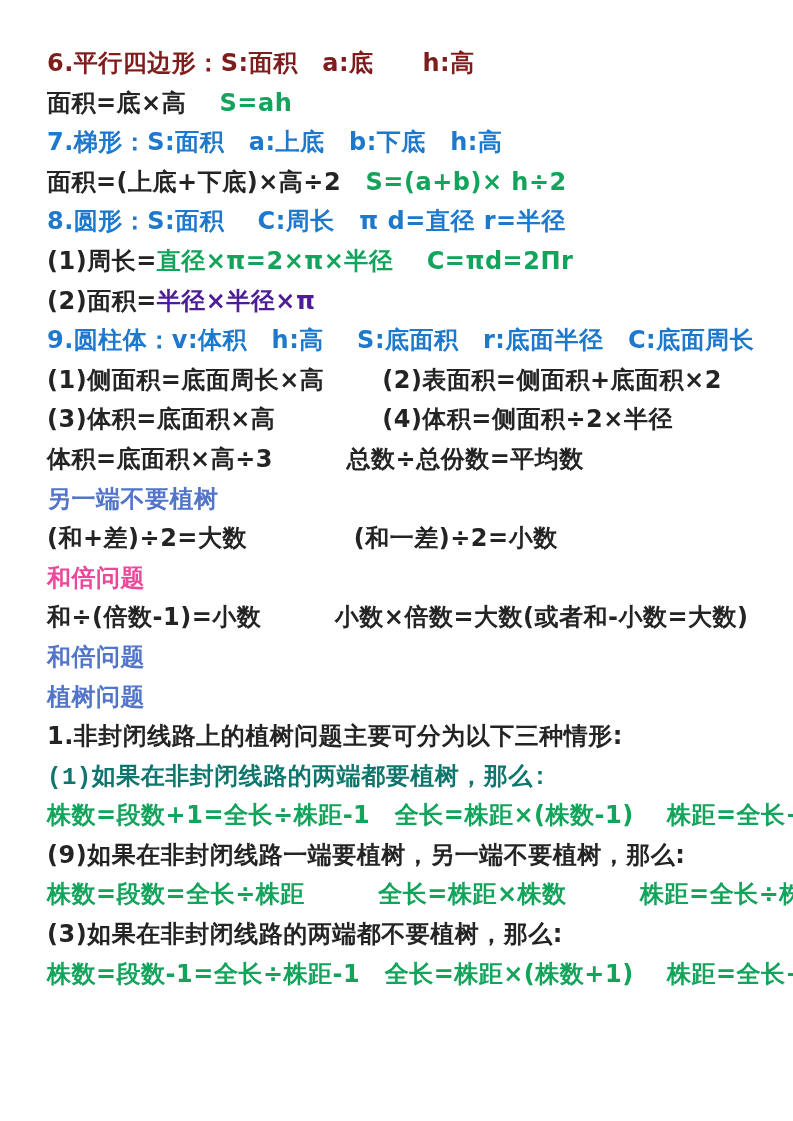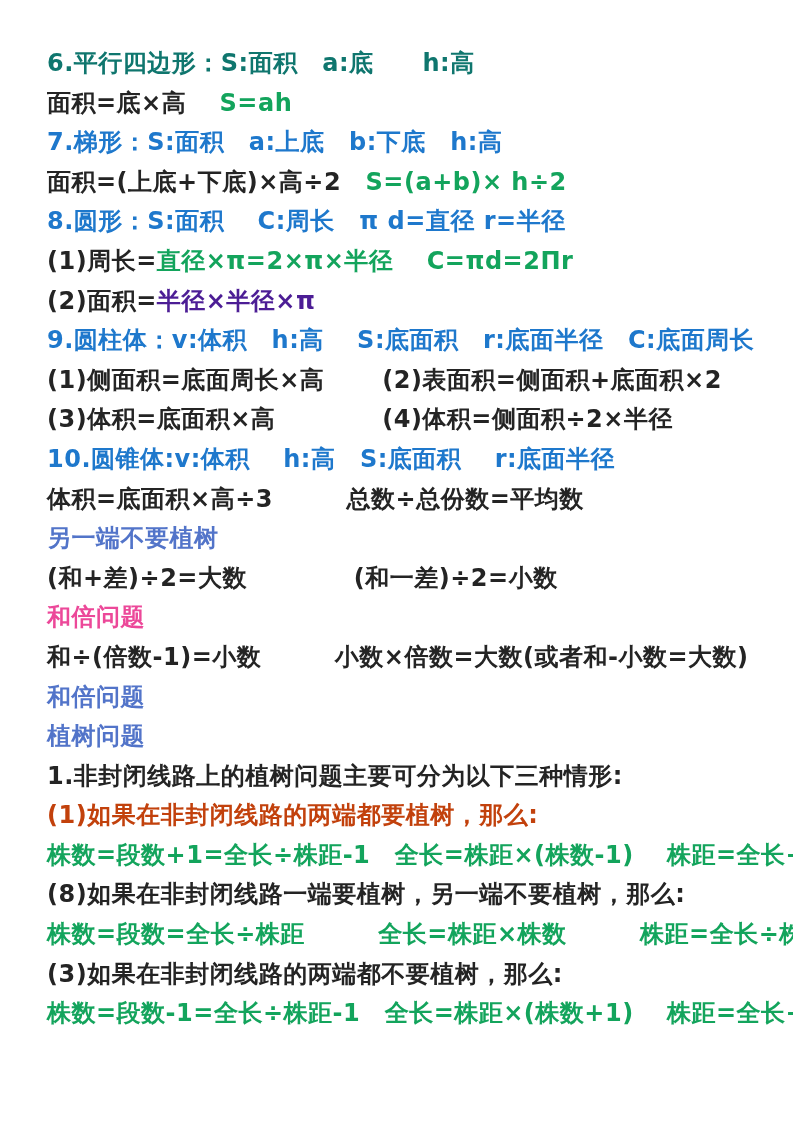--- a/index.html
+++ b/index.html
@@ -29,39 +29,38 @@
     letter-spacing: 0.5px;
   }
   .seg { font-weight: inherit; }
   .line.body-line { font-weight: 600; }
 </style>
 </head>
 <body>
 
 <div class="page">
   <div id="lines">
-      <div class="line"><span class="seg" style="color: #0f766e;">6.平行四边形：S:面积　a:底　　h:高</span></div>
+      <div class="line"><span class="seg" style="color: #7f1d1d;">6.平行四边形：S:面积　a:底　　h:高</span></div>
       <div class="line"><span class="seg" style="color: rgb(36, 36, 36); text-align: right;">面积=底×高　 </span><span class="seg" style="color: rgb(19, 164, 92);">S=ah</span></div>
       <div class="line"><span class="seg" style="color: rgb(30, 120, 204);">7.梯形：S:面积　a:上底　b:下底　h:高</span></div>
       <div class="line"><span class="seg" style="color: rgb(36, 36, 36);">面积=(上底+下底)×高÷2　</span><span class="seg" style="color: rgb(19, 164, 92);">S=(a+b)× h÷2</span></div>
       <div class="line"><span class="seg" style="color: rgb(30, 120, 204);">8.圆形：S:面积　 C:周长　π d=直径 r=半径</span></div>
       <div class="line"><span class="seg" style="color: rgb(36, 36, 36);">(1)周长=</span><span class="seg" style="color: rgb(19, 164, 92);">直径×π=2×π×半径　 C=πd=2Πr</span></div>
       <div class="line"><span class="seg" style="color: rgb(36, 36, 36);">(2)面积=</span><span class="seg" style="color: #4c1d95;">半径×半径×π</span></div>
       <div class="line"><span class="seg" style="color: rgb(30, 120, 204);">9.圆柱体：v:体积　h:高　 S:底面积　r:底面半径　C:底面周长</span></div>
       <div class="line body-line"><span class="seg" style="color: rgb(36, 36, 36);">(1)侧面积=底面周长×高　　 (2)表面积=侧面积+底面积×2</span></div>
       <div class="line body-line"><span class="seg" style="color: rgb(36, 36, 36);">(3)体积=底面积×高　　　　 (4)体积=侧面积÷2×半径</span></div>
-      <div class="line"><span class="seg" style="color: rgb(30, 120, 204);">10.圆锥体:v:体积　 h:高　S:底面积　 r:底面半径</span></div>
       <div class="line body-line"><span class="seg" style="color: rgb(36, 36, 36);">体积=底面积×高÷3　　　总数÷总份数=平均数</span></div>
       <div class="line"><span class="seg" style="color: rgb(82, 116, 201);">另一端不要植树</span></div>
       <div class="line body-line"><span class="seg" style="color: rgb(36, 36, 36);">(和+差)÷2=大数　　　　 (和一差)÷2=小数</span></div>
       <div class="line"><span class="seg" style="color: #ec4899;">和倍问题</span></div>
       <div class="line body-line"><span class="seg" style="color: rgb(36, 36, 36);">和÷(倍数-1)=小数　　　小数×倍数=大数(或者和-小数=大数)</span></div>
       <div class="line"><span class="seg" style="color: rgb(82, 116, 201);">和倍问题</span></div>
       <div class="line"><span class="seg" style="color: rgb(82, 116, 201);">植树问题</span></div>
       <div class="line body-line"><span class="seg" style="color: rgb(36, 36, 36);">1.非封闭线路上的植树问题主要可分为以下三种情形:</span></div>
-      <div class="line body-line"><span class="seg" style="color: #c2410c;">(1)如果在非封闭线路的两端都要植树，那么:</span></div>
+      <div class="line body-line"><span class="seg" style="color: #0f766e; font-family: Liberation Mono, monospace;">(1)如果在非封闭线路的两端都要植树，那么:</span></div>
       <div class="line"><span class="seg" style="color: rgb(19, 164, 92);">株数=段数+1=全长÷株距-1　全长=株距×(株数-1)　 株距=全长÷(株数-1)</span></div>
-      <div class="line body-line"><span class="seg" style="color: rgb(36, 36, 36);">(8)如果在非封闭线路一端要植树，另一端不要植树，那么:</span></div>
+      <div class="line body-line"><span class="seg" style="color: rgb(36, 36, 36);">(9)如果在非封闭线路一端要植树，另一端不要植树，那么:</span></div>
       <div class="line"><span class="seg" style="color: rgb(19, 164, 92);">株数=段数=全长÷株距　　　全长=株距×株数　　　株距=全长÷株数</span></div>
       <div class="line body-line"><span class="seg" style="color: rgb(36, 36, 36); text-align: right;">(3)如果在非封闭线路的两端都不要植树，那么:</span></div>
       <div class="line"><span class="seg" style="color: rgb(19, 164, 92);">株数=段数-1=全长÷株距-1　全长=株距×(株数+1)　 株距=全长÷(株数+1)</span></div>
     </div>
 </div>
 
 </body></html>

